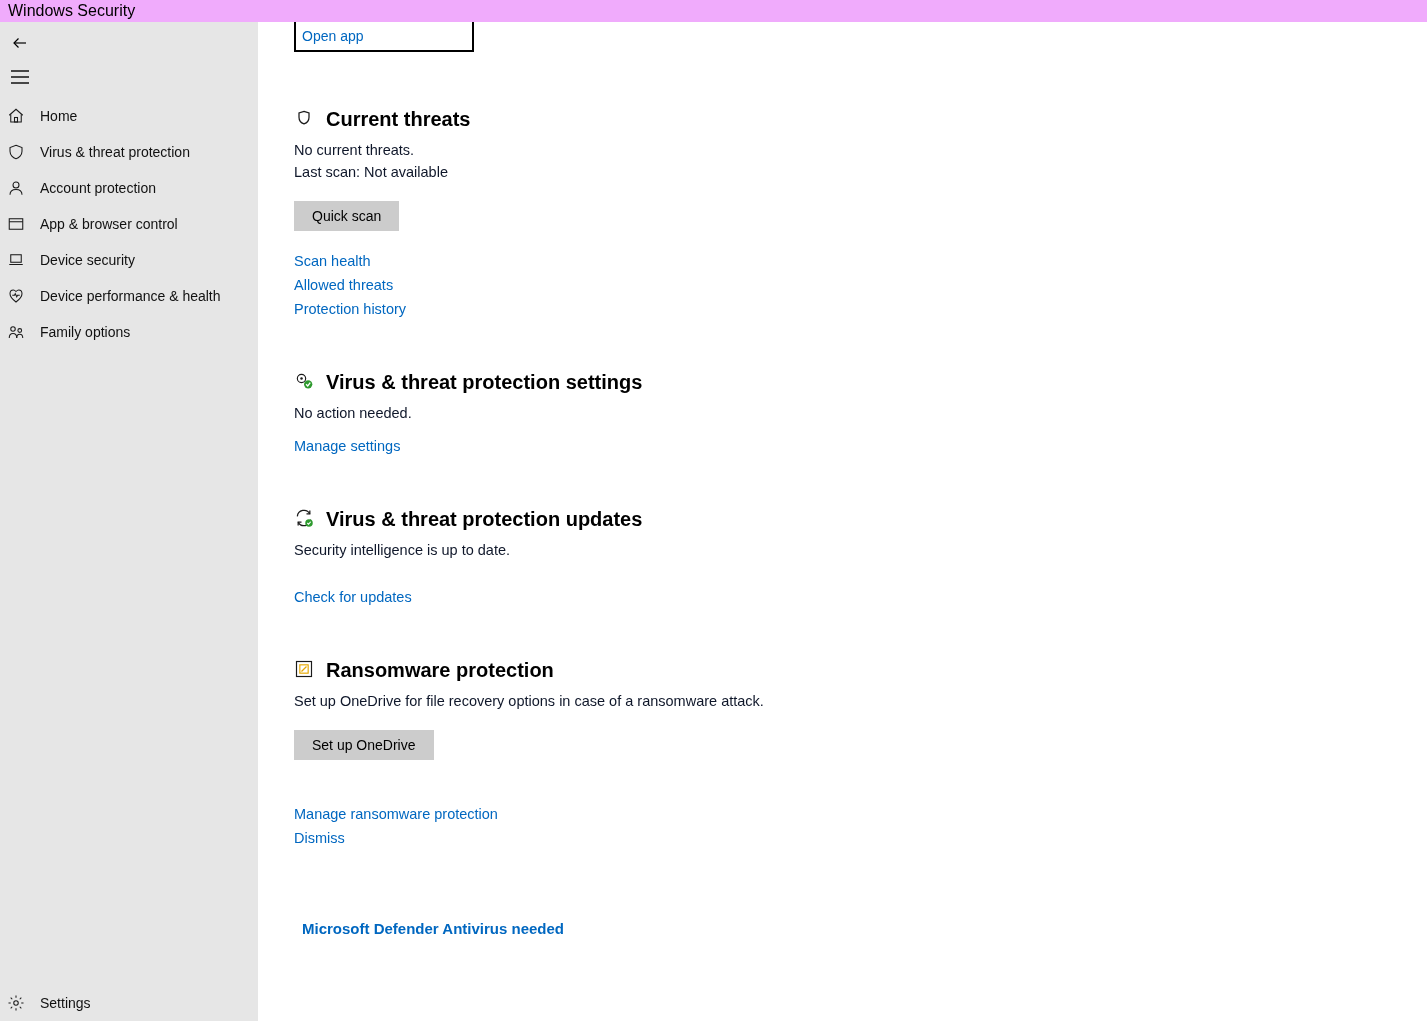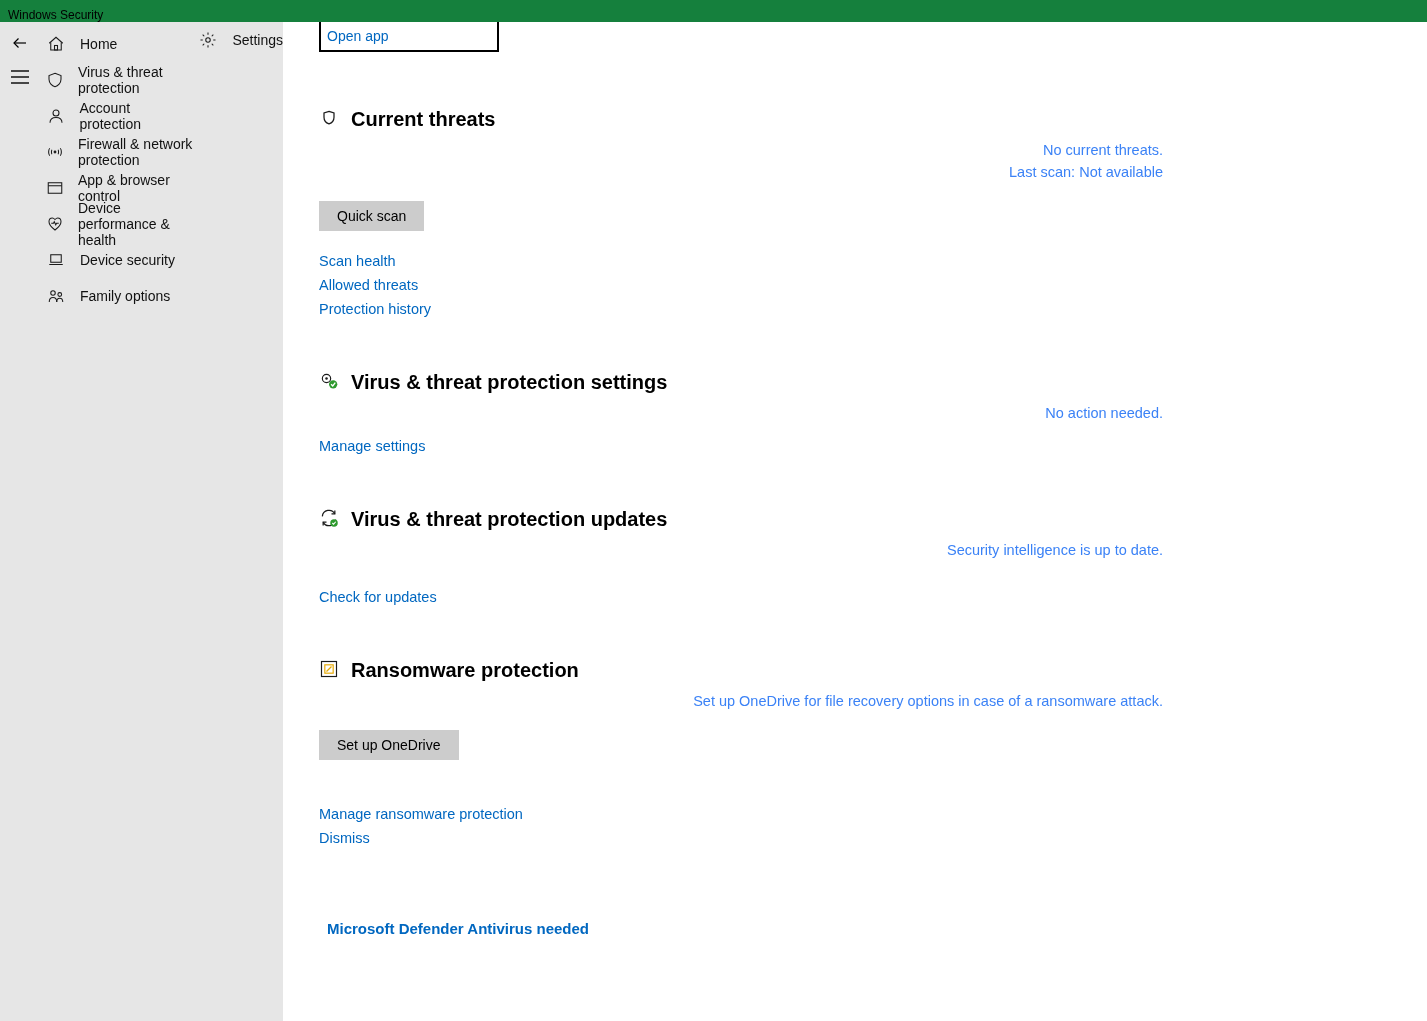--- a/index.html
+++ b/index.html
@@ -1,23 +1,23 @@
 <!DOCTYPE html>
 <html><head>
 <meta charset="utf-8">
 <style>
   * { box-sizing: border-box; margin: 0; padding: 0; }
   html, body { height: 100%; font-family: "Segoe UI", -apple-system, BlinkMacSystemFont, sans-serif; font-size: 14px; color: #000; background: #fff; }
   body { display: flex; flex-direction: column; width: 1427px; height: 1021px; overflow: hidden; }
 
-  .titlebar { height: 22px; padding-left: 8px; display: flex; align-items: flex-end; font-size: 12px; color: #000; background: #15803d; }
+  .titlebar { height: 22px; padding-left: 8px; display: flex; align-items: center; font-size: 16px; color: #000; background: #f0abfc; }
 
   .workspace { flex: 1; display: flex; min-height: 0; }
 
-  .sidebar { width: 283px; background: #e6e6e6; display: flex; }
+  .sidebar { width: 258px; background: #e6e6e6; display: flex; flex-direction: column; }
   .sidebar .top-controls { padding: 4px 0 0 0; }
   .sidebar .nav-btn { width: 40px; height: 34px; display: flex; align-items: center; justify-content: center; cursor: default; }
   .sidebar .nav-items { padding-top: 4px; flex: 1; }
   .nav-item { display: flex; align-items: center; height: 36px; padding-left: 6px; gap: 14px; cursor: default; }
   .nav-item .icn { width: 20px; height: 20px; display: flex; align-items: center; justify-content: center; color: #1b1b1b; }
   .nav-item .lbl { font-size: 14px; color: #111; }
   .sidebar .bottom-nav { border-top: none; }
 
   .main { flex: 1; overflow: auto; padding-bottom: 40px; }
   .inner { padding-left: 36px; padding-top: 0; max-width: 880px; }
@@ -27,21 +27,21 @@
     background: #fff; color: #0067c0; text-align: left;
     padding-left: 6px; font-size: 14px; display: flex; align-items: center;
     cursor: default; margin-bottom: 56px;
   }
 
   .section { margin-bottom: 54px; }
   .section-header { display: flex; gap: 12px; margin-bottom: 8px; }
   .section-header .sicn { width: 20px; height: 20px; display: flex; align-items: center; justify-content: center; }
   .section-header h2 { font-size: 20px; font-weight: 600; color: #000; }
 
-  .muted { color: #3b82f6; font-size: 14.5px; line-height: 22px; text-align: right; }
+  .muted { color: #0f172a; font-size: 14.5px; line-height: 22px; }
   .link { color: #0067c0; font-size: 14.5px; display: block; margin-top: 6px; cursor: default; }
   .link + .link { margin-top: 8px; }
 
   .gray-btn { background: #cccccc; border: none; font-size: 14px; color: #000; padding: 7px 18px; cursor: default; margin-top: 18px; margin-bottom: 16px; display: inline-block; }
 
   .expander-link { font-weight: 600; color: #0067c0; font-size: 15px; margin-left: 8px; cursor: default; }
 
   svg { display: block; }
 </style>
 </head>
@@ -97,55 +97,43 @@
           <svg width="18" height="18" viewBox="0 0 24 24" fill="none" stroke="#1b1b1b" stroke-width="1.4">
               <circle cx="12" cy="8" r="4"></circle>
               <path d="M4 21 C4 16 8 14 12 14 C16 14 20 16 20 21"></path>
             </svg>
         </span>
         <span class="lbl">Account protection</span>
       </div>
       <div class="nav-item">
         <span class="icn">
           <svg width="18" height="18" viewBox="0 0 24 24" fill="none" stroke="#1b1b1b" stroke-width="1.4">
-              <path d="M5 7 C3 9 3 15 5 17"></path>
-              <path d="M8 9 C7 10 7 14 8 15"></path>
-              <path d="M19 7 C21 9 21 15 19 17"></path>
-              <path d="M16 9 C17 10 17 14 16 15"></path>
-              <circle cx="12" cy="12" r="1.2" fill="#1b1b1b"></circle>
-            </svg>
-        </span>
-        <span class="lbl">Firewall &amp; network protection</span>
-      </div>
-      <div class="nav-item">
-        <span class="icn">
-          <svg width="18" height="18" viewBox="0 0 24 24" fill="none" stroke="#1b1b1b" stroke-width="1.4">
               <rect x="3" y="5" width="18" height="14"></rect>
               <line x1="3" y1="9" x2="21" y2="9"></line>
             </svg>
         </span>
         <span class="lbl">App &amp; browser control</span>
       </div>
       <div class="nav-item">
         <span class="icn">
           <svg width="18" height="18" viewBox="0 0 24 24" fill="none" stroke="#1b1b1b" stroke-width="1.4">
+              <rect x="5" y="5" width="14" height="10"></rect>
+              <path d="M3 18 H21"></path>
+            </svg>
+        </span>
+        <span class="lbl">Device security</span>
+      </div>
+      <div class="nav-item">
+        <span class="icn">
+          <svg width="18" height="18" viewBox="0 0 24 24" fill="none" stroke="#1b1b1b" stroke-width="1.4">
               <path d="M12 20 C12 20 4 14 4 9 C4 6 6 4 8.5 4 C10 4 11 5 12 6 C13 5 14 4 15.5 4 C18 4 20 6 20 9 C20 14 12 20 12 20 Z"></path>
               <polyline points="7 11 10 11 11 9 13 13 14 11 17 11"></polyline>
             </svg>
         </span>
         <span class="lbl">Device performance &amp; health</span>
-      </div>
-      <div class="nav-item">
-        <span class="icn">
-          <svg width="18" height="18" viewBox="0 0 24 24" fill="none" stroke="#1b1b1b" stroke-width="1.4">
-              <rect x="5" y="5" width="14" height="10"></rect>
-              <path d="M3 18 H21"></path>
-            </svg>
-        </span>
-        <span class="lbl">Device security</span>
       </div>
       <div class="nav-item">
         <span class="icn">
           <svg width="18" height="18" viewBox="0 0 24 24" fill="none" stroke="#1b1b1b" stroke-width="1.4">
               <circle cx="8" cy="8" r="3"></circle>
               <circle cx="17" cy="10" r="2.5"></circle>
               <path d="M3 20 C3 16 5 14 8 14 C11 14 13 16 13 20"></path>
               <path d="M13 20 C13 17 15 15 17 15 C19 15 21 17 21 20"></path>
             </svg>
         </span>

